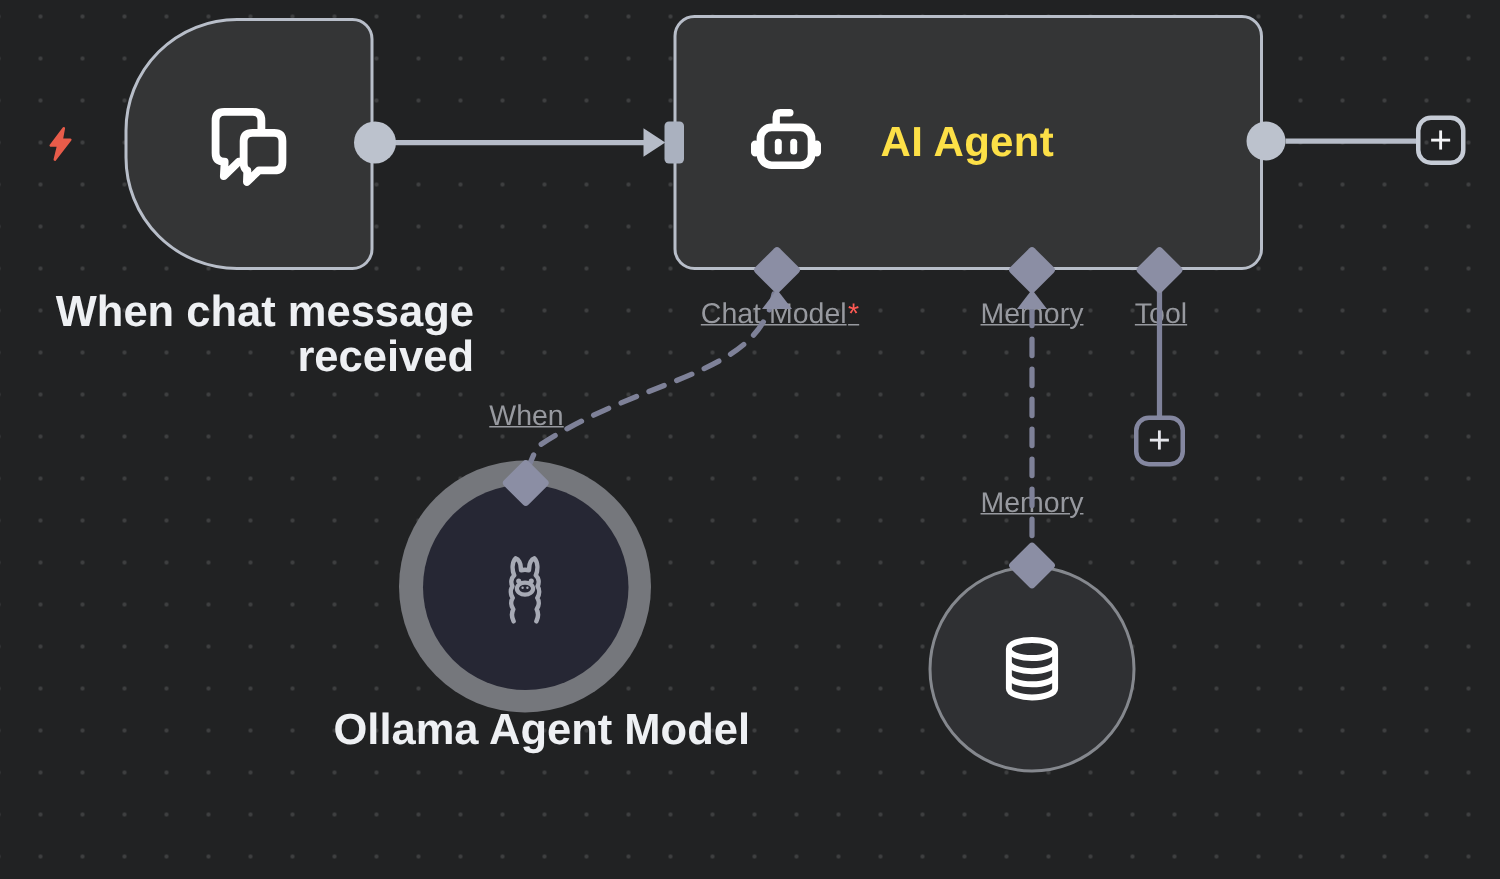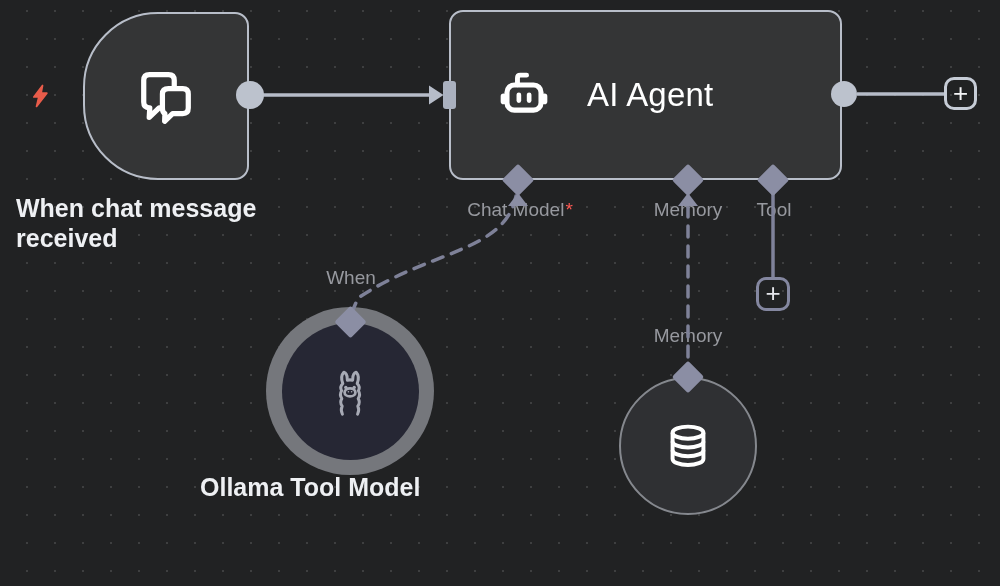--- a/index.html
+++ b/index.html
@@ -10,28 +10,28 @@
     background-image:radial-gradient(#3e3f40 1.3px, transparent 1.5px);
     background-size:28px 28px;background-position:13px 25px;
     font-family:"Liberation Sans","DejaVu Sans",sans-serif;
   }
   .node{position:absolute;background:#343536;border:2.5px solid #b8bec9;z-index:1;}
   .trigger-node{left:83px;top:12px;width:166px;height:168px;border-radius:75px 14px 14px 75px;
     display:flex;align-items:center;justify-content:center;}
   .agent-node{left:449px;top:10px;width:393px;height:170px;border-radius:14px;
     display:flex;align-items:center;padding-left:45px;}
   .agent-node .icon-wrap{width:56px;height:58px;flex:0 0 auto;}
-  .agent-title{margin-left:35px;color:#ffffff;font-size:33px;font-weight:400;letter-spacing:.2px;}
-  .node-title{position:absolute;color:#eef0f3;font-size:25px;font-weight:600;text-align:left;
+  .agent-title{margin-left:35px;color:#fde047;font-size:28px;font-weight:700;letter-spacing:.2px;}
+  .node-title{position:absolute;color:#eef0f3;font-size:29px;font-weight:600;text-align:right;
     line-height:30px;z-index:2;}
   .trigger-title{left:16px;top:193px;width:300px;}
   .ollama-title{left:200px;top:472px;width:300px;}
   .memory-title{left:540px;top:528px;width:300px;}
   .port-label{position:absolute;color:#97999f;font-size:19px;font-weight:400;z-index:2;
-    transform:translateX(-50%);white-space:nowrap;}
+    transform:translateX(-50%);white-space:nowrap;text-decoration:underline;}
   .req{color:#ff5a54;margin-left:1px;}
   .ring{position:absolute;left:266px;top:307px;width:168px;height:168px;border-radius:50%;
     background:#75777c;z-index:1;display:flex;align-items:center;justify-content:center;}
   .ollama-circle{width:137px;height:137px;border-radius:50%;background:#262734;
     display:flex;align-items:center;justify-content:center;}
   .memory-circle{position:absolute;left:619px;top:377px;width:138px;height:138px;border-radius:50%;
     background:#2f3033;border:2.5px solid #85888e;z-index:1;
     display:flex;align-items:center;justify-content:center;}
   .overlay{position:absolute;inset:0;z-index:5;pointer-events:none;}
   .plus-btn{position:absolute;z-index:6;display:flex;align-items:center;justify-content:center;
@@ -87,21 +87,21 @@
       <svg width="48" height="54" viewBox="0 0 24 26">
         <path d="M8.2 24.6 C7.6 23.4 7.5 21.8 8.1 20.6 C7.3 19.5 7.2 17.9 7.9 16.8 C7.1 15.6 7.1 14 7.8 12.9 C7.2 11.7 7.4 10.2 8.4 9.3 C7.6 7.2 7.7 4.9 8.9 3.6 C9.9 3.9 10.6 5.3 10.6 6.8 L10.7 7.6 C11.5 7.4 12.5 7.4 13.3 7.6 L13.4 6.8 C13.4 5.3 14.1 3.9 15.1 3.6 C16.3 4.9 16.4 7.2 15.6 9.3 C16.6 10.2 16.8 11.7 16.2 12.9 C16.9 14 16.9 15.6 16.1 16.8 C16.8 17.9 16.7 19.5 15.9 20.6 C16.5 21.8 16.4 23.4 15.8 24.6" fill="none" stroke="#a7aab5" stroke-width="1.5" stroke-linecap="round" stroke-linejoin="round"></path>
         <circle cx="9.9" cy="11.2" r="0.85" fill="#a7aab5"></circle>
         <circle cx="14.1" cy="11.2" r="0.85" fill="#a7aab5"></circle>
         <ellipse cx="12" cy="13.7" rx="2.7" ry="2" fill="none" stroke="#a7aab5" stroke-width="1.4"></ellipse>
         <circle cx="11.2" cy="13.4" r="0.4" fill="#a7aab5"></circle>
         <circle cx="12.8" cy="13.4" r="0.4" fill="#a7aab5"></circle>
       </svg>
     </div>
   </div>
-  <div class="node-title ollama-title">Ollama Tool Model</div>
+  <div class="node-title ollama-title">Ollama Agent Model</div>
 
   <div class="memory-circle">
     <svg width="50" height="52" viewBox="0 0 24 24">
       <ellipse cx="12" cy="5.6" rx="7.4" ry="2.9" fill="none" stroke="#ffffff" stroke-width="1.9"></ellipse>
       <path d="M4.6 5.6 V18.2 a7.4 2.9 0 0 0 14.8 0 V5.6" fill="none" stroke="#ffffff" stroke-width="1.9"></path>
       <path d="M4.6 9.8 a7.4 2.9 0 0 0 14.8 0" fill="none" stroke="#ffffff" stroke-width="1.9"></path>
       <path d="M4.6 14 a7.4 2.9 0 0 0 14.8 0" fill="none" stroke="#ffffff" stroke-width="1.9"></path>
     </svg>
   </div>
 

